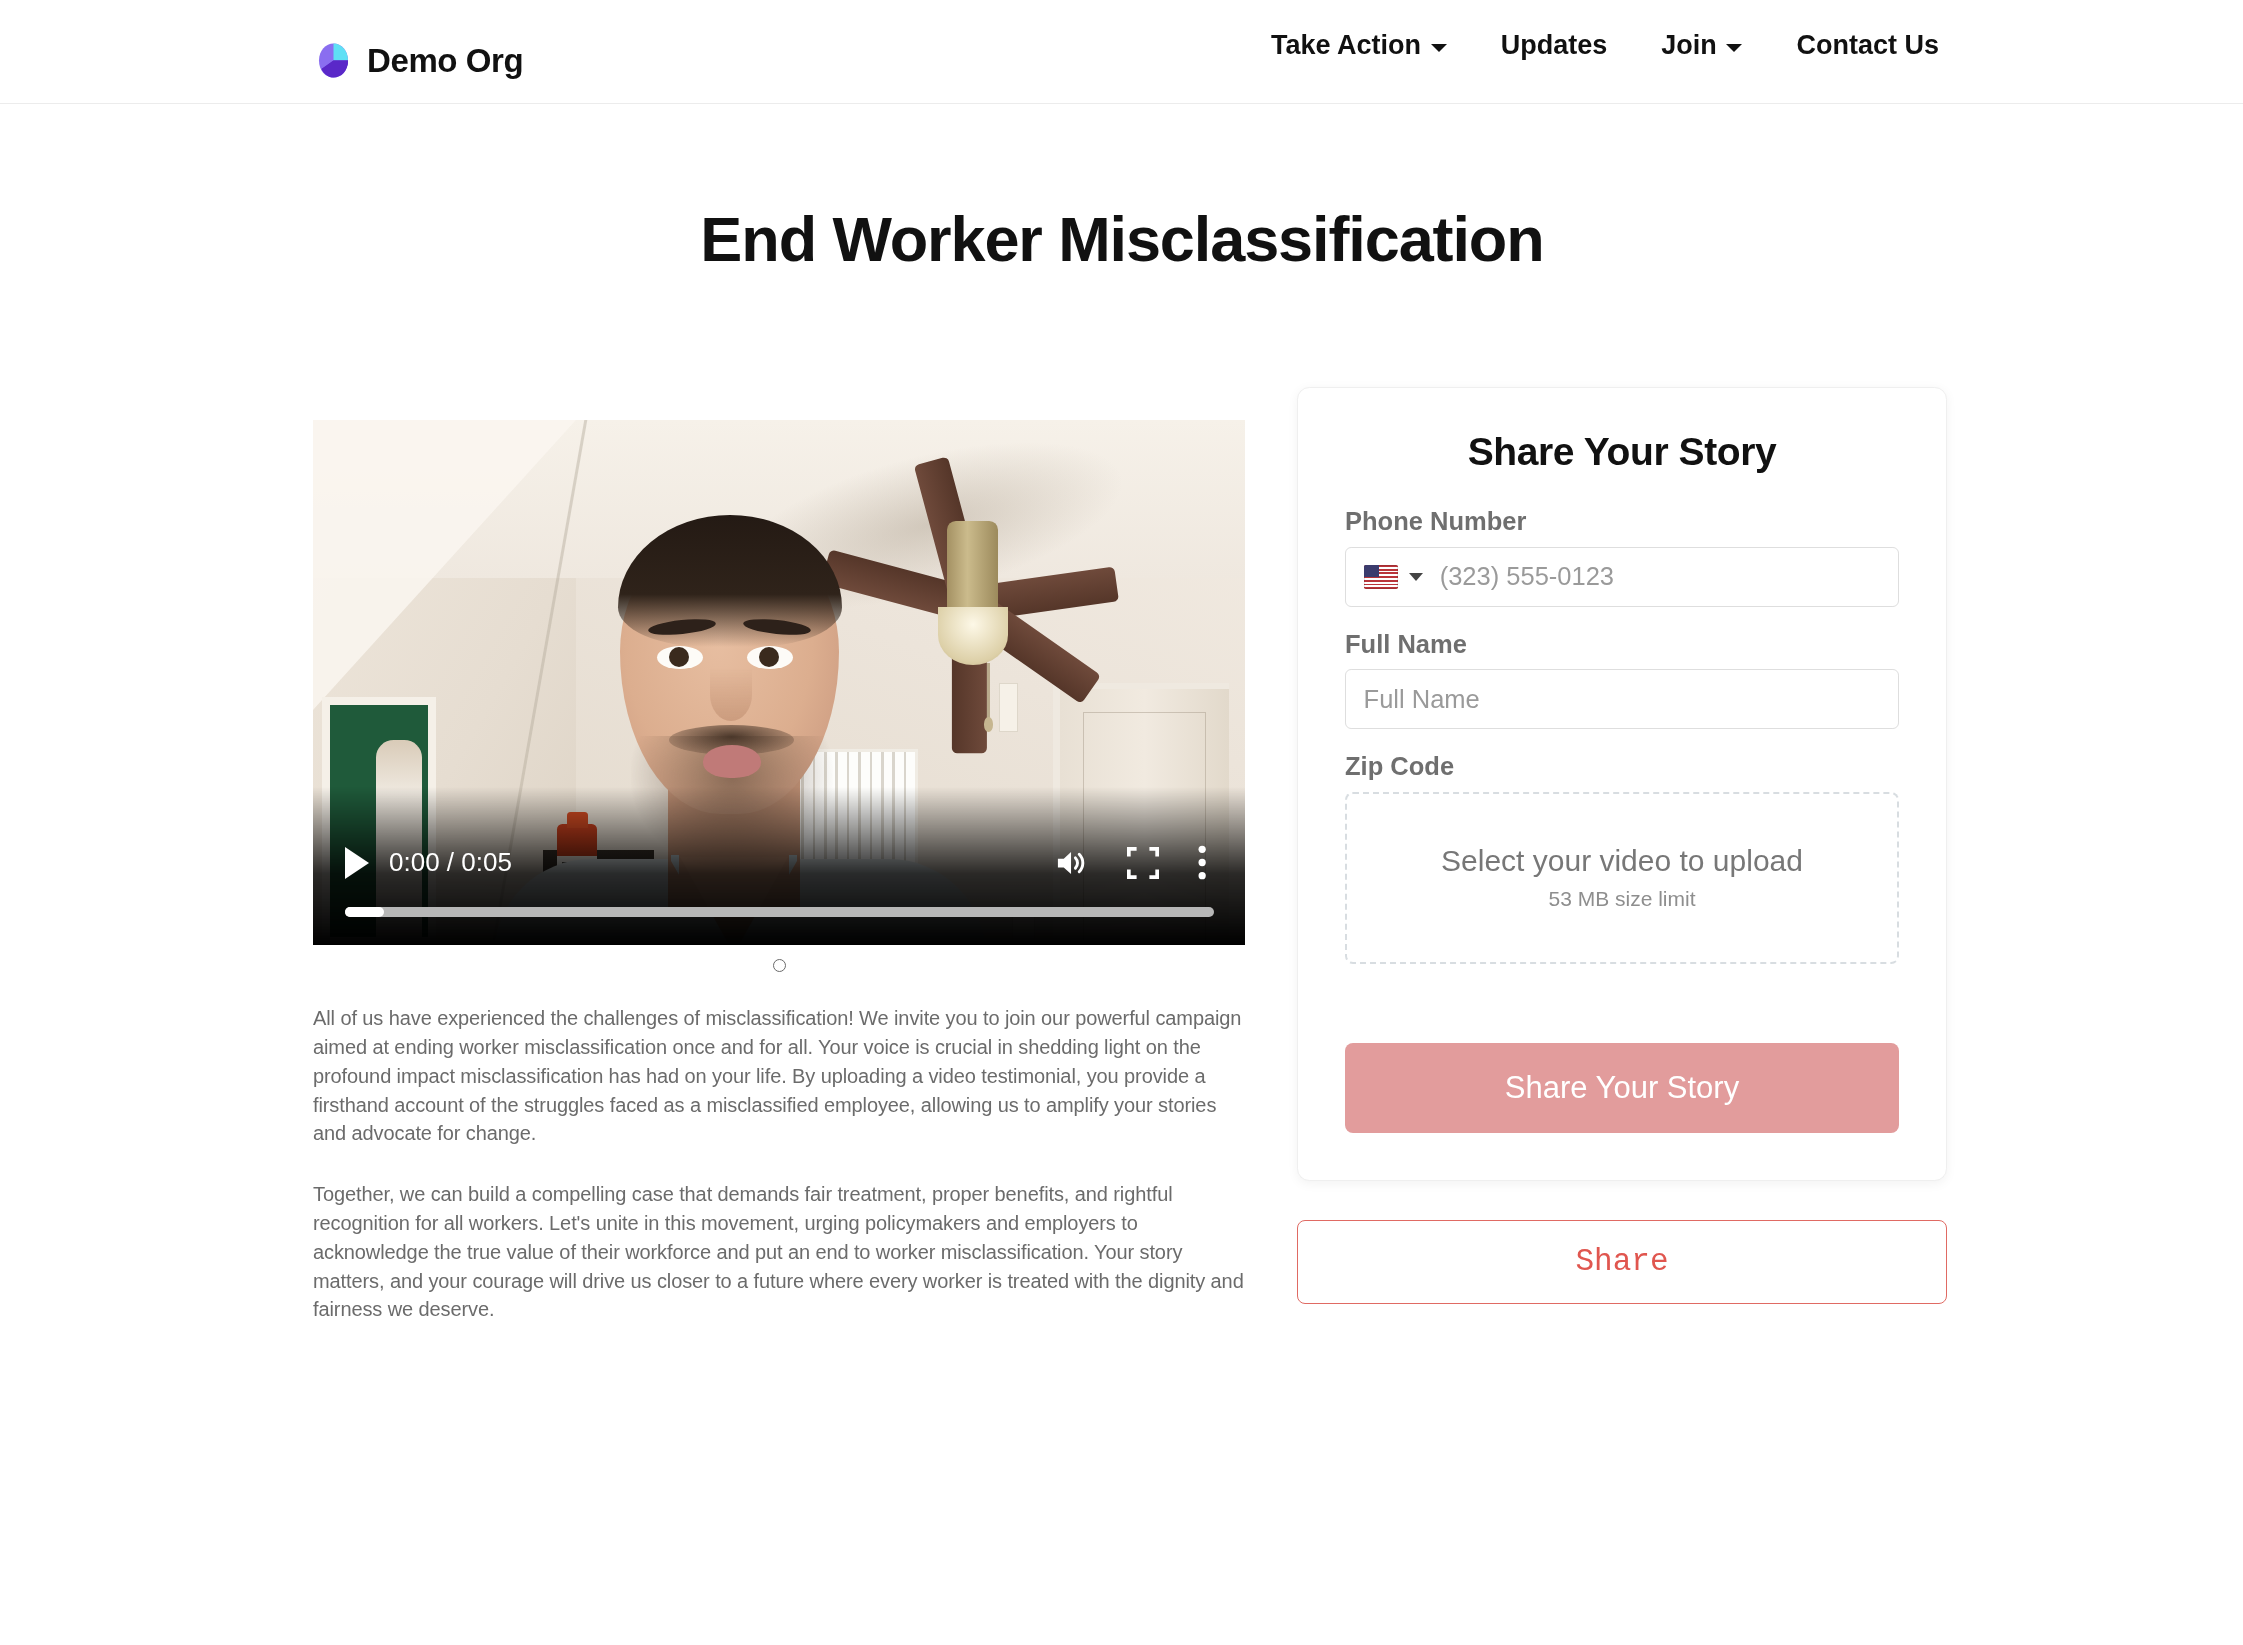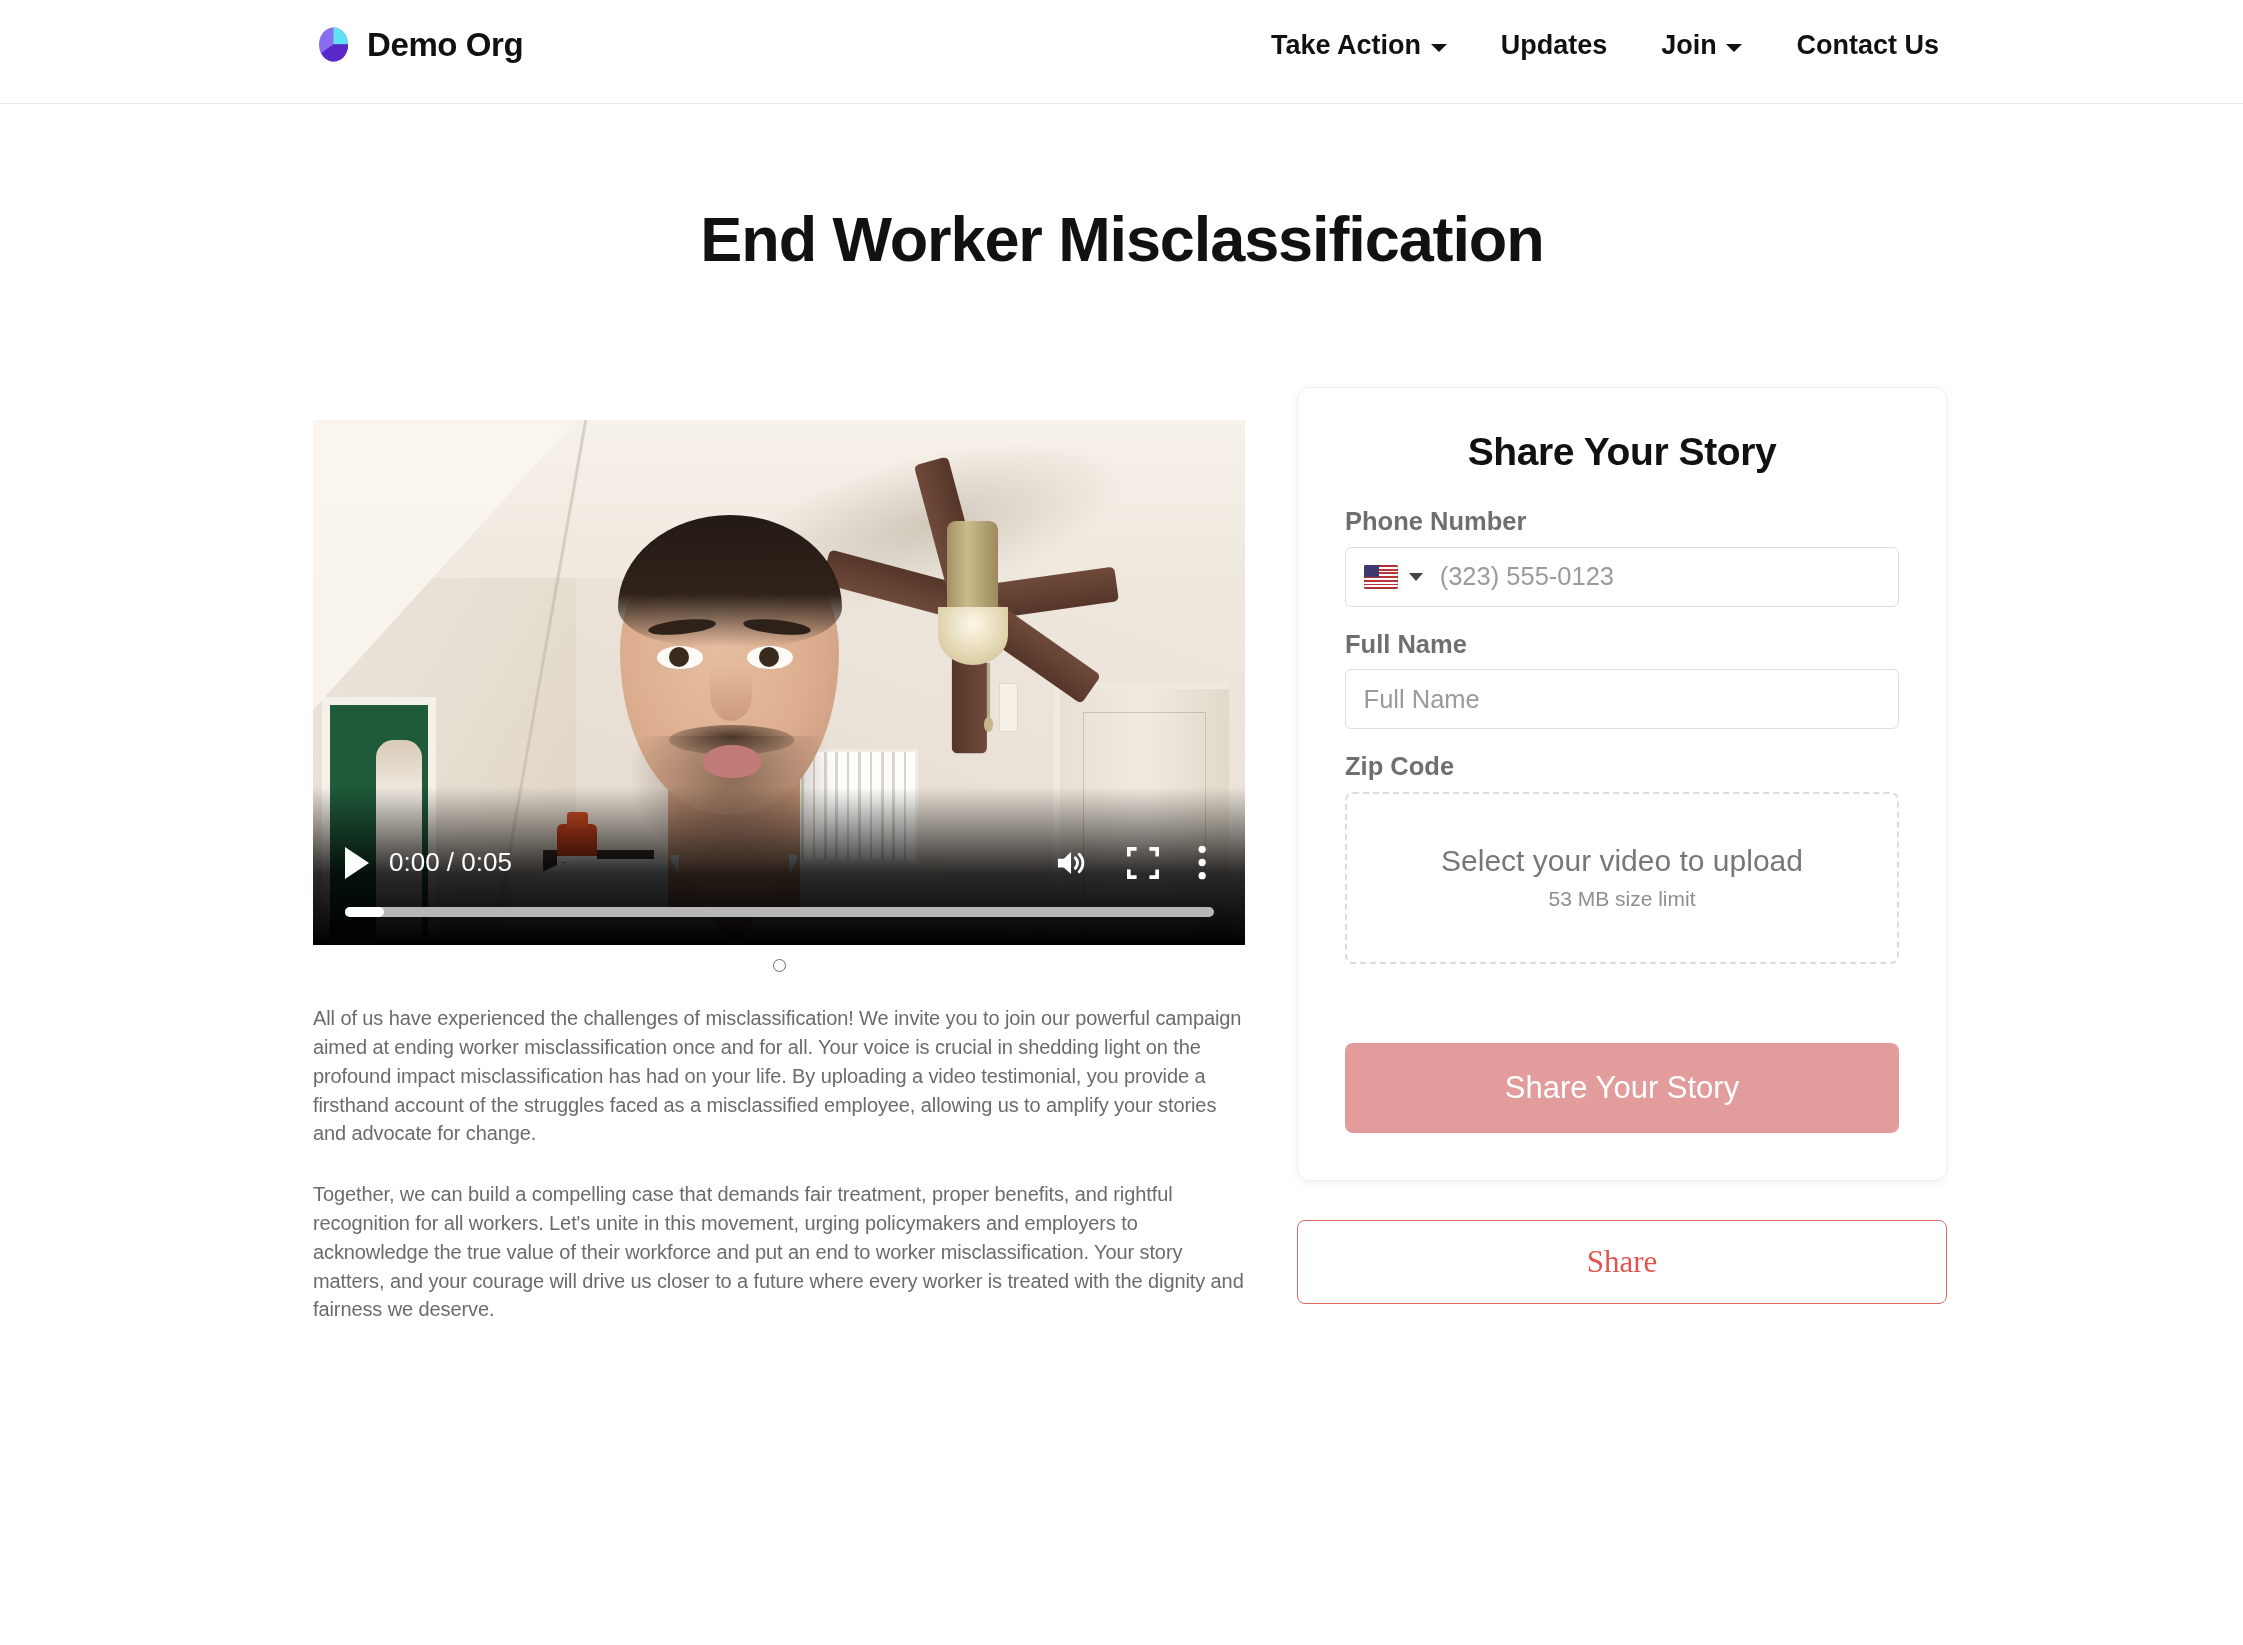--- a/index.html
+++ b/index.html
@@ -16,21 +16,21 @@
     position: absolute;
     top: 0; left: 0;
     width: 2244px;
     height: 104px;
     background: #ffffff;
     border-bottom: 1.8px solid #ececec;
   }
   .brand {
     position: absolute;
     left: 313px;
-    top: 24px;
+    top: 40px;
     display: flex;
     align-items: center;
     gap: 13px;
     cursor: pointer;
   }
   .brand-mark { width: 41px; height: 41px; display: block; }
   .brand-name {
     font-size: 33px;
     font-weight: bold;
     color: #111111;
@@ -470,21 +470,21 @@
   }
   .outline-btn {
     width: 650px;
     height: 84px;
     margin-top: 39px;
     background: #ffffff;
     border: 1.8px solid #e06a63;
     border-radius: 8px;
     color: #e0564f;
     font-size: 31px;
-    font-family: Liberation Serif, serif;
+    font-family: Liberation Mono, monospace;
     cursor: pointer;
   }
 </style>
 </head>
 <body>
 
 <div class="site-header">
 
   <div class="brand">
     <svg class="brand-mark" viewBox="0 0 48 48">

